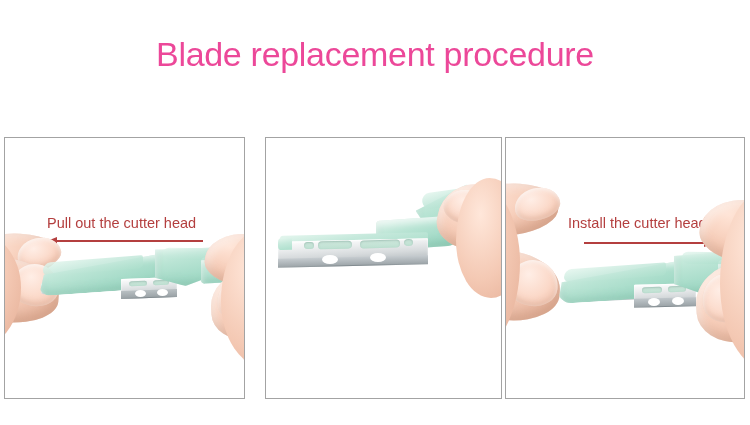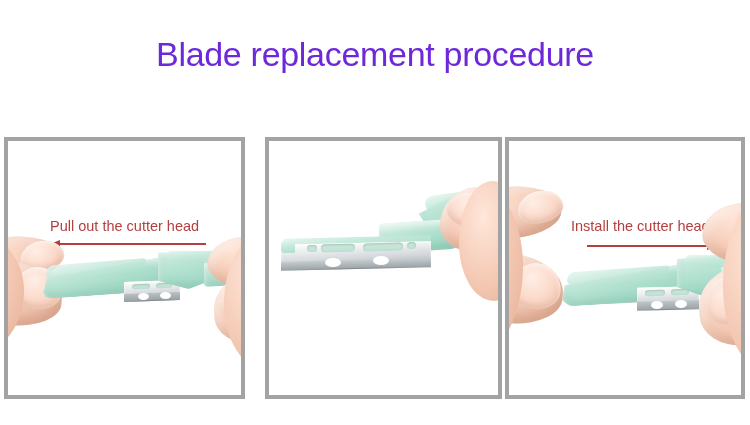--- a/index.html
+++ b/index.html
@@ -18,38 +18,38 @@
   
   #page-title {
     position: absolute;
     left: 0;
     top: 36px;
     width: 750px;
     text-align: center;
     font-size: 34px;
     font-weight: 400;
     letter-spacing: -0.3px;
-    color: #6d28d9;
+    color: #ec4899;
     line-height: 1.1;
   }
 
   
   #panels {
     position: absolute;
     left: 4px;
     top: 137px;
     width: 741px;
     height: 264px;
   }
   .panel {
     position: absolute;
     top: 0;
     height: 262px;
     background: #ffffff;
-    border: 4px solid #a3a3a3;
+    border: 1px solid #a3a3a3;
     box-sizing: border-box;
     overflow: hidden;
   }
   #panel-1 { left: 0px;   width: 241px; }
   #panel-2 { left: 261px; width: 237px; }
   #panel-3 { left: 501px; width: 240px; }
 
   .panel-stage {
     position: absolute;
     inset: 0;

